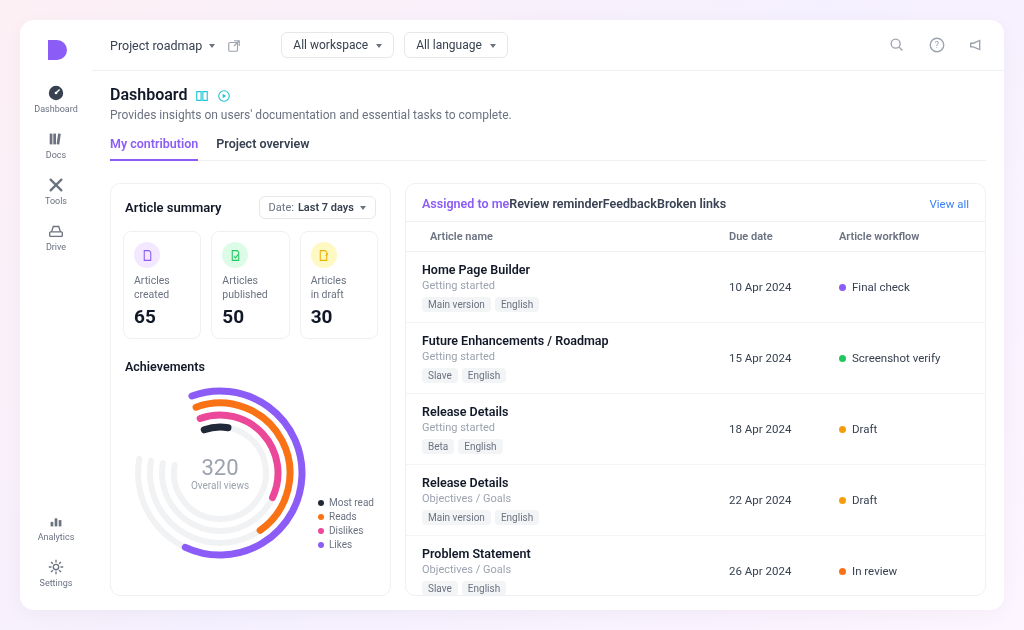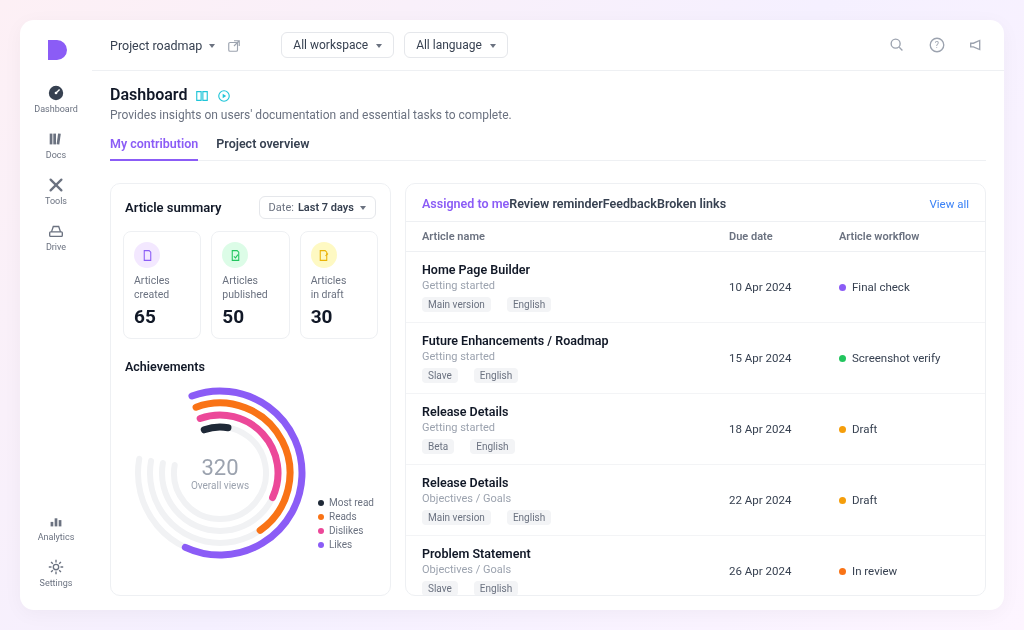--- a/index.html
+++ b/index.html
@@ -52,29 +52,29 @@
 .legend { position:absolute; right:16px; bottom:32px; display:flex; flex-direction:column; gap:3px; }
 .leg-item { display:flex; align-items:center; gap:5px; font-size:10px; color:#6b7280; }
 .leg-dot { width:6px; height:6px; border-radius:50%; }
 .right { flex:1; display:flex; flex-direction:column; overflow:hidden; }
 .rt-tabs { display:flex; align-items:center; padding:12px 16px 10px; border-bottom:1px solid #eef0f3; }
 .rt-tab { font-size:12.5px; font-weight:600; color:#374151; cursor:pointer; }
 .rt-tab.active { color:#8b5cf6; }
 .rt-spacer { flex:1; }
 .view-all { font-size:11.5px; color:#3b82f6; cursor:pointer; }
 .thead { display:flex; padding:8px 16px; border-bottom:1px solid #eef0f3; font-size:11px; color:#6b7280; font-weight:600; }
-.col-name { flex:1; }
+.col-name { flex:1;margin-left:8px; }
 .col-due { width:110px; }
 .col-wf { width:130px; }
 .rows { flex:1; overflow-y:auto; }
 .row { display:flex; padding:10px 16px; border-bottom:1px solid #f3f4f6; align-items:center; }
 .rn { flex:1; }
 .rn-title { font-size:12.5px; font-weight:600; color:#111827; }
 .rn-sub { font-size:11px; color:#9ca3af; margin-top:2px; }
-.tags { display:flex; gap:16px; margin-top:5px; }
+.tags { display:flex; gap:4px; margin-top:5px; }
 .tag { font-size:10px; color:#6b7280; background:#f3f4f6; border-radius:4px; padding:2px 6px; }
 .rd { width:110px; font-size:11.5px; color:#374151; }
 .rw { width:130px; display:flex; align-items:center; gap:6px; font-size:11.5px; color:#374151; }
 .wf-dot { width:7px; height:7px; border-radius:50%; }
 .chev::after { content:''; display:inline-block; width:0; height:0; border-left:3.5px solid transparent; border-right:3.5px solid transparent; border-top:4px solid #6b7280; margin-left:2px; vertical-align:middle; }
 </style>
 </head>
 <body>
 
 <div class="app">

